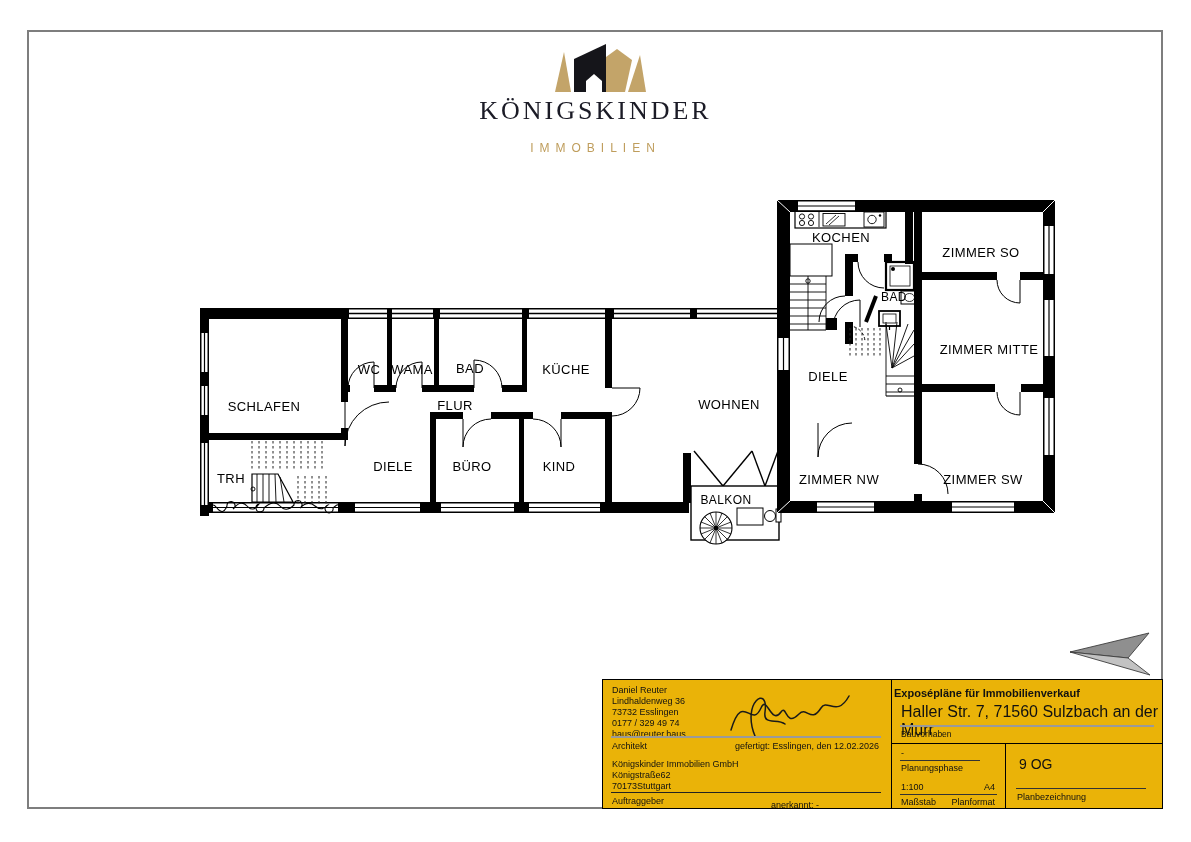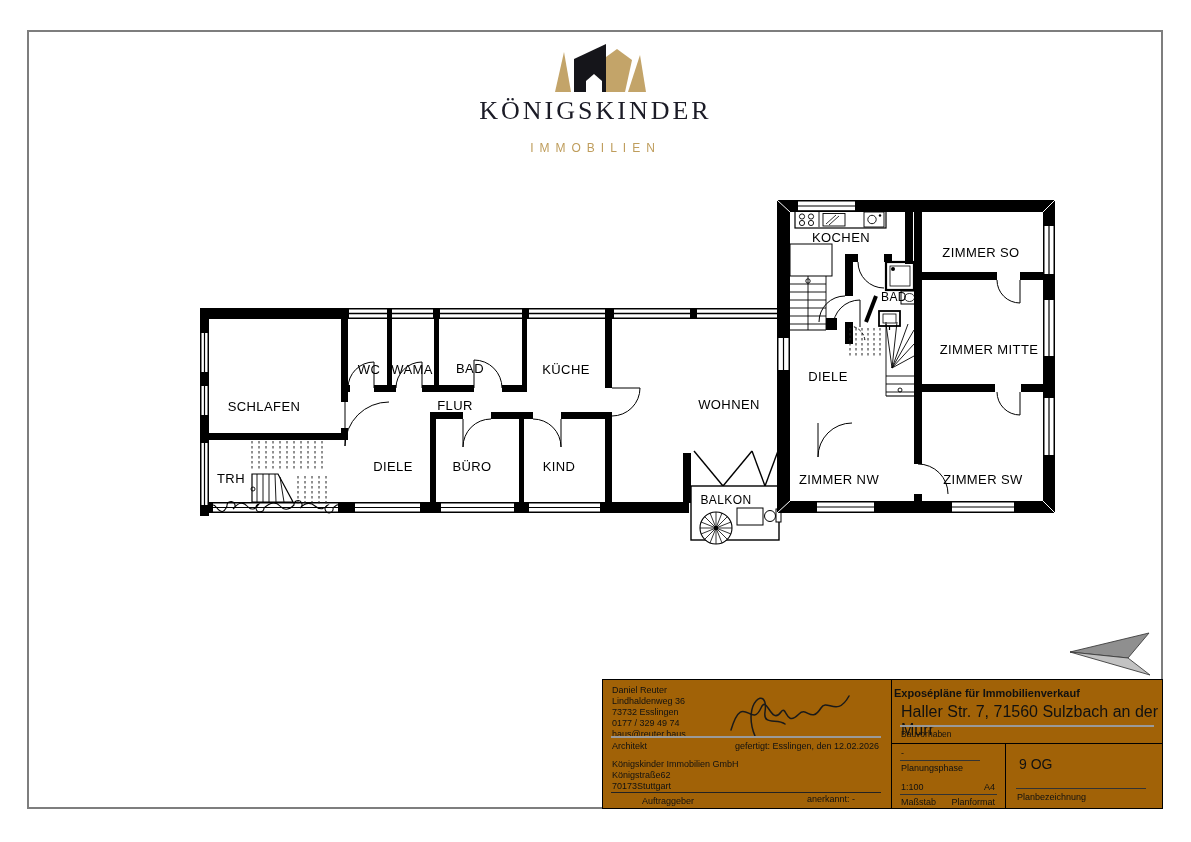--- a/index.html
+++ b/index.html
@@ -14,31 +14,31 @@
   .logo-title{margin-top:2px;font-family:"Liberation Serif",serif;font-size:26px;
               letter-spacing:3px;color:#1b1b26;font-weight:500;}
   .logo-sub{margin-top:15px;font-size:12px;letter-spacing:6px;color:#bf9d5c;}
   
   svg.plan{position:absolute;left:0;top:0;}
   .room-label{font-family:"Liberation Sans",sans-serif;font-size:13px;fill:#000;letter-spacing:.4px;}
   .room-label.small{font-size:12px;}
   .wall{fill:#000;}
   
   .tblock{position:absolute;left:602px;top:679px;width:561px;height:130px;
-          border:1.5px solid #000;background:#a16207;font-size:9px;color:#111;}
+          border:1.5px solid #000;background:#eab308;font-size:9px;color:#111;}
   .tb-left{position:absolute;left:0;top:0;width:289px;height:100%;border-right:1.5px solid #000;}
   .tb-right{position:absolute;left:289px;top:0;right:0;height:100%;}
   .addr{position:absolute;left:9px;top:5px;line-height:11px;}
   .sig-line{position:absolute;left:8px;right:10px;top:56px;height:2px;background:#9a9a9a;}
   .lbl-architekt{position:absolute;left:9px;top:61px;}
   .lbl-gefertigt{position:absolute;right:12px;top:61px;}
   .client{position:absolute;left:9px;top:79px;line-height:11px;}
   .black-line{position:absolute;left:8px;right:10px;top:112px;height:1px;background:#222;}
-  .lbl-auftraggeber{position:absolute;left:9px;top:116px;margin-left:30px;}
-  .lbl-anerkannt{position:absolute;left:168px;top:114px;margin-left:36px;}
+  .lbl-auftraggeber{position:absolute;left:9px;top:116px;}
+  .lbl-anerkannt{position:absolute;left:168px;top:120px;}
   .proj-title{position:absolute;left:2px;top:7px;font-size:11px;font-weight:bold;}
   .proj-addr{position:absolute;left:9px;top:23px;font-size:16px;}
   .gray-line{position:absolute;left:8px;right:8px;top:45px;height:1.5px;background:#9a9a9a;}
   .lbl-bauvorhaben{position:absolute;left:9px;top:49px;font-size:8.5px;}
   .tb-bottom{position:absolute;left:0;right:0;top:63px;bottom:0;border-top:1.5px solid #000;}
   .tb-cell-a{position:absolute;left:0;top:0;bottom:0;width:114px;border-right:1.5px solid #000;}
   .tb-cell-b{position:absolute;left:114px;right:0;top:0;bottom:0;}
   .phase-val{position:absolute;left:9px;top:4px;}
   .phase-line{position:absolute;left:8px;top:16px;width:80px;height:1px;background:#333;}
   .phase-lbl{position:absolute;left:9px;top:19px;}

